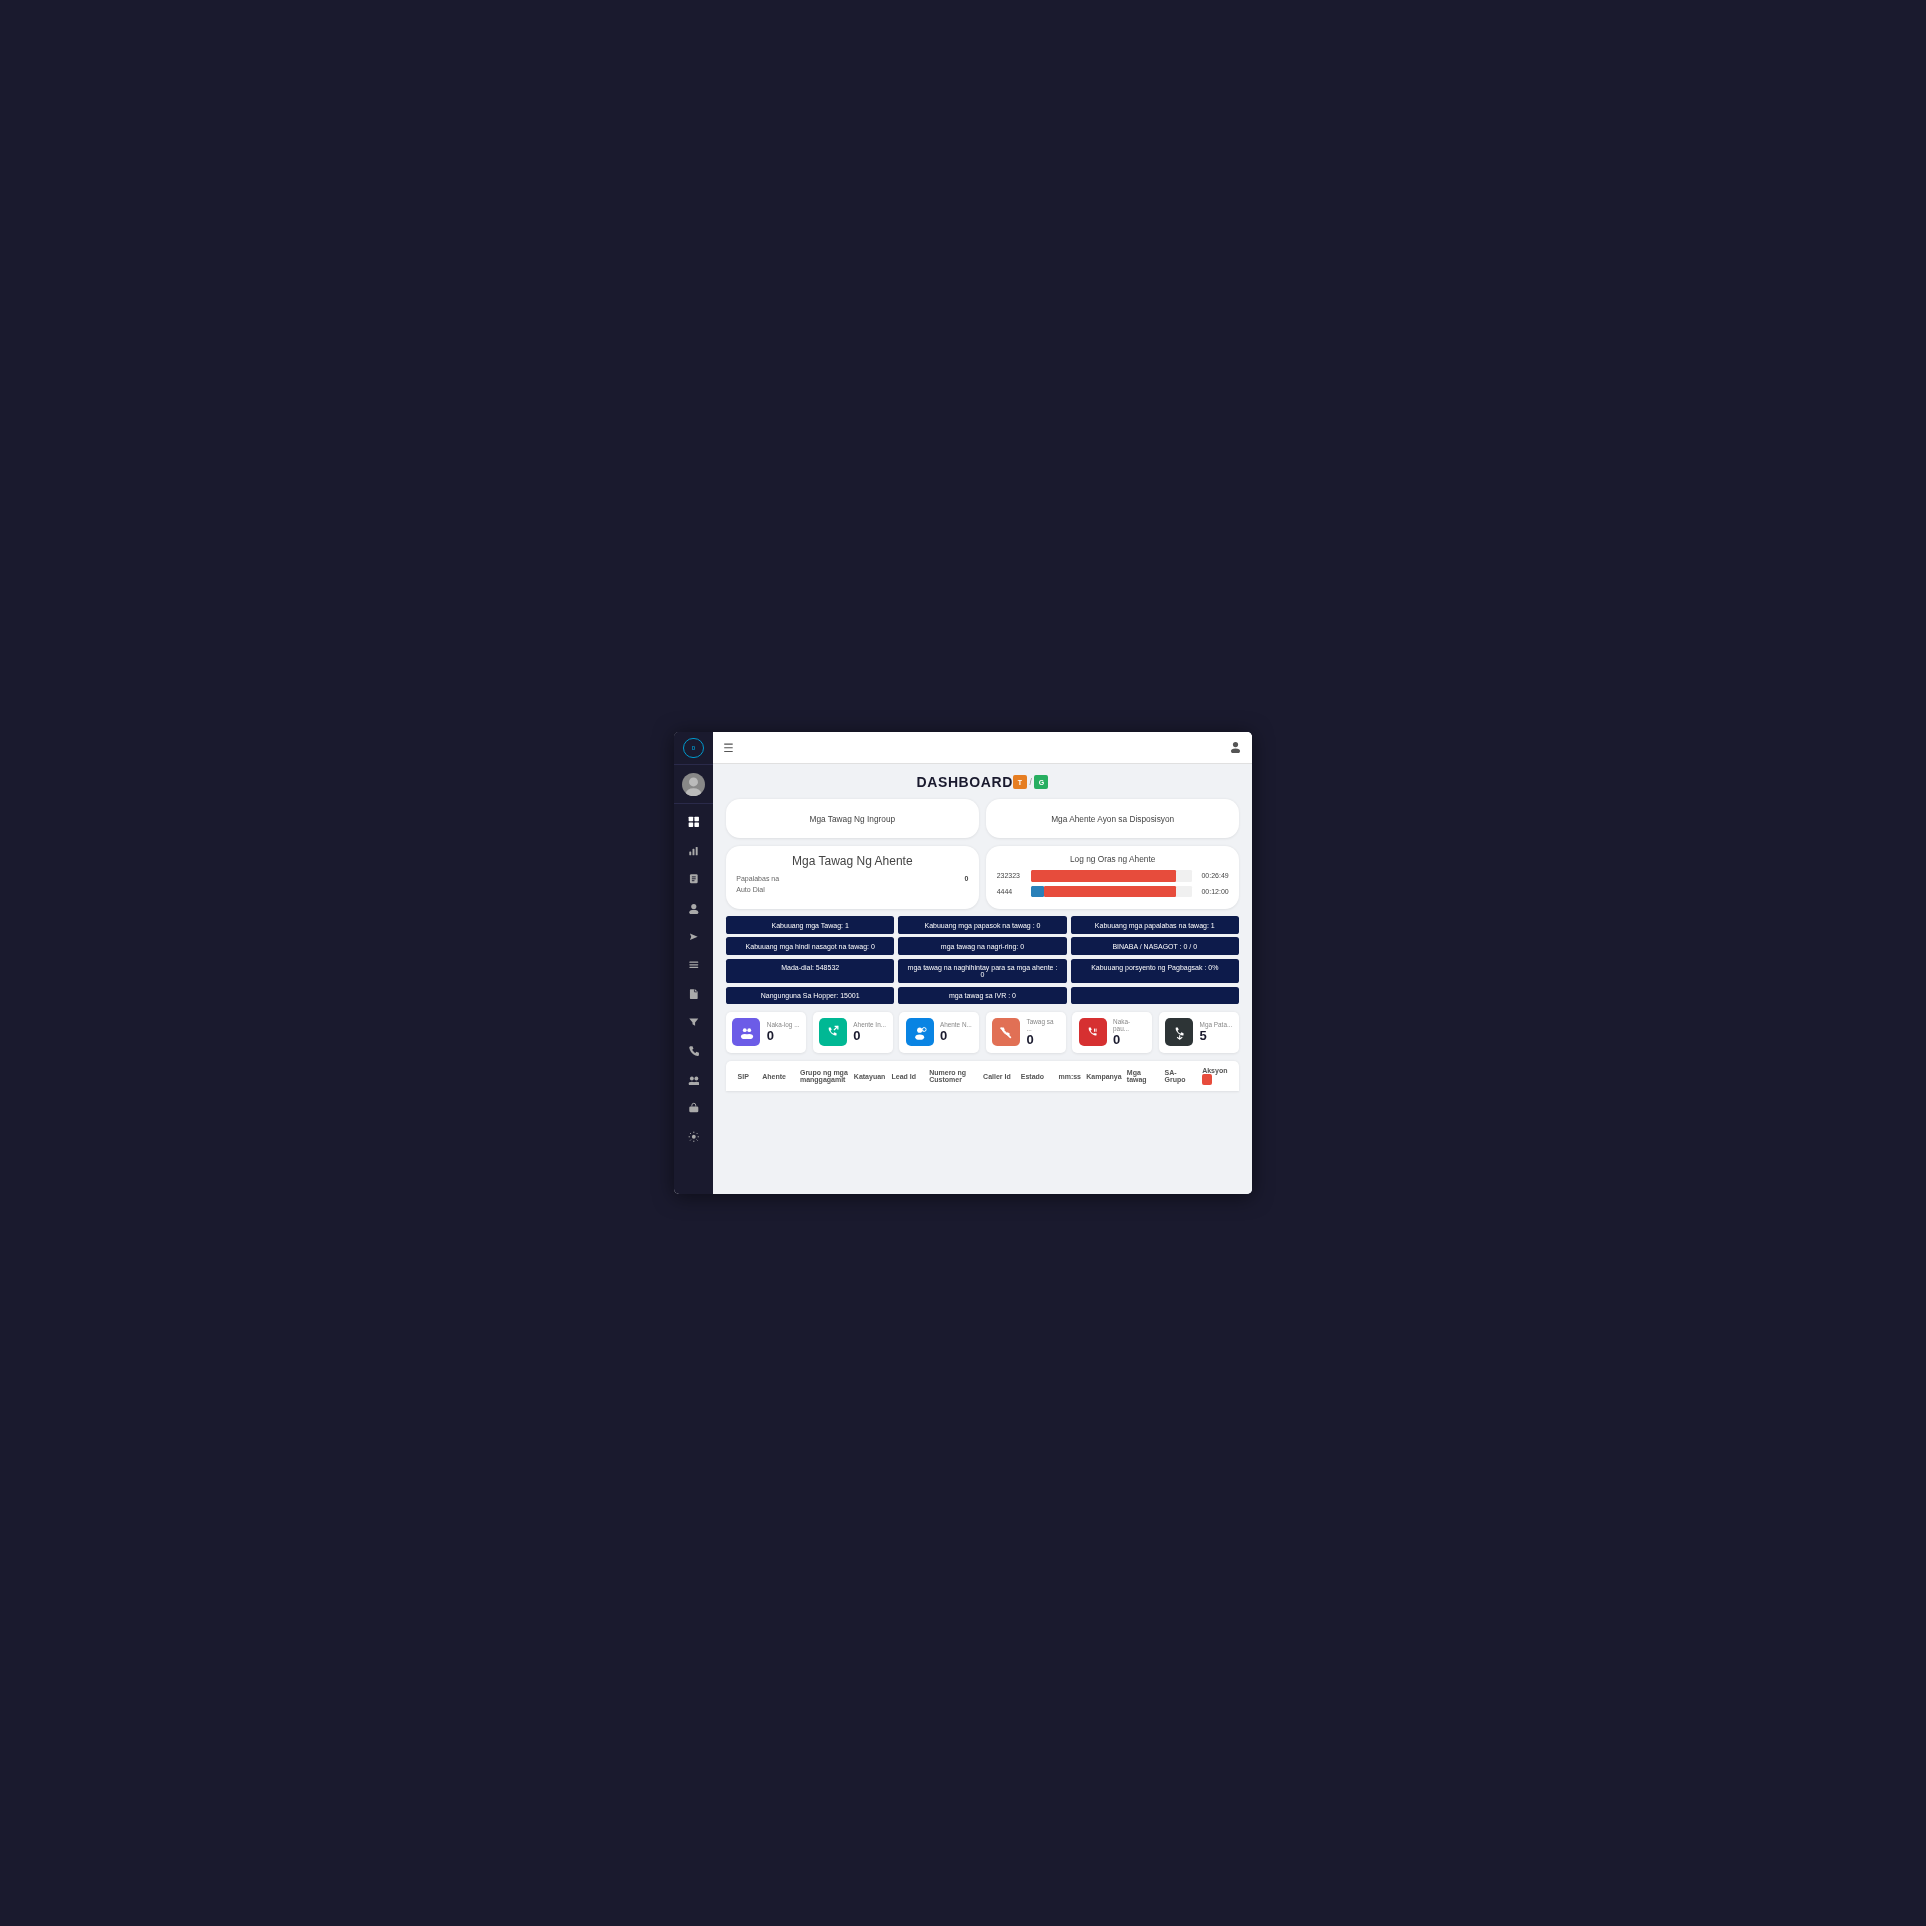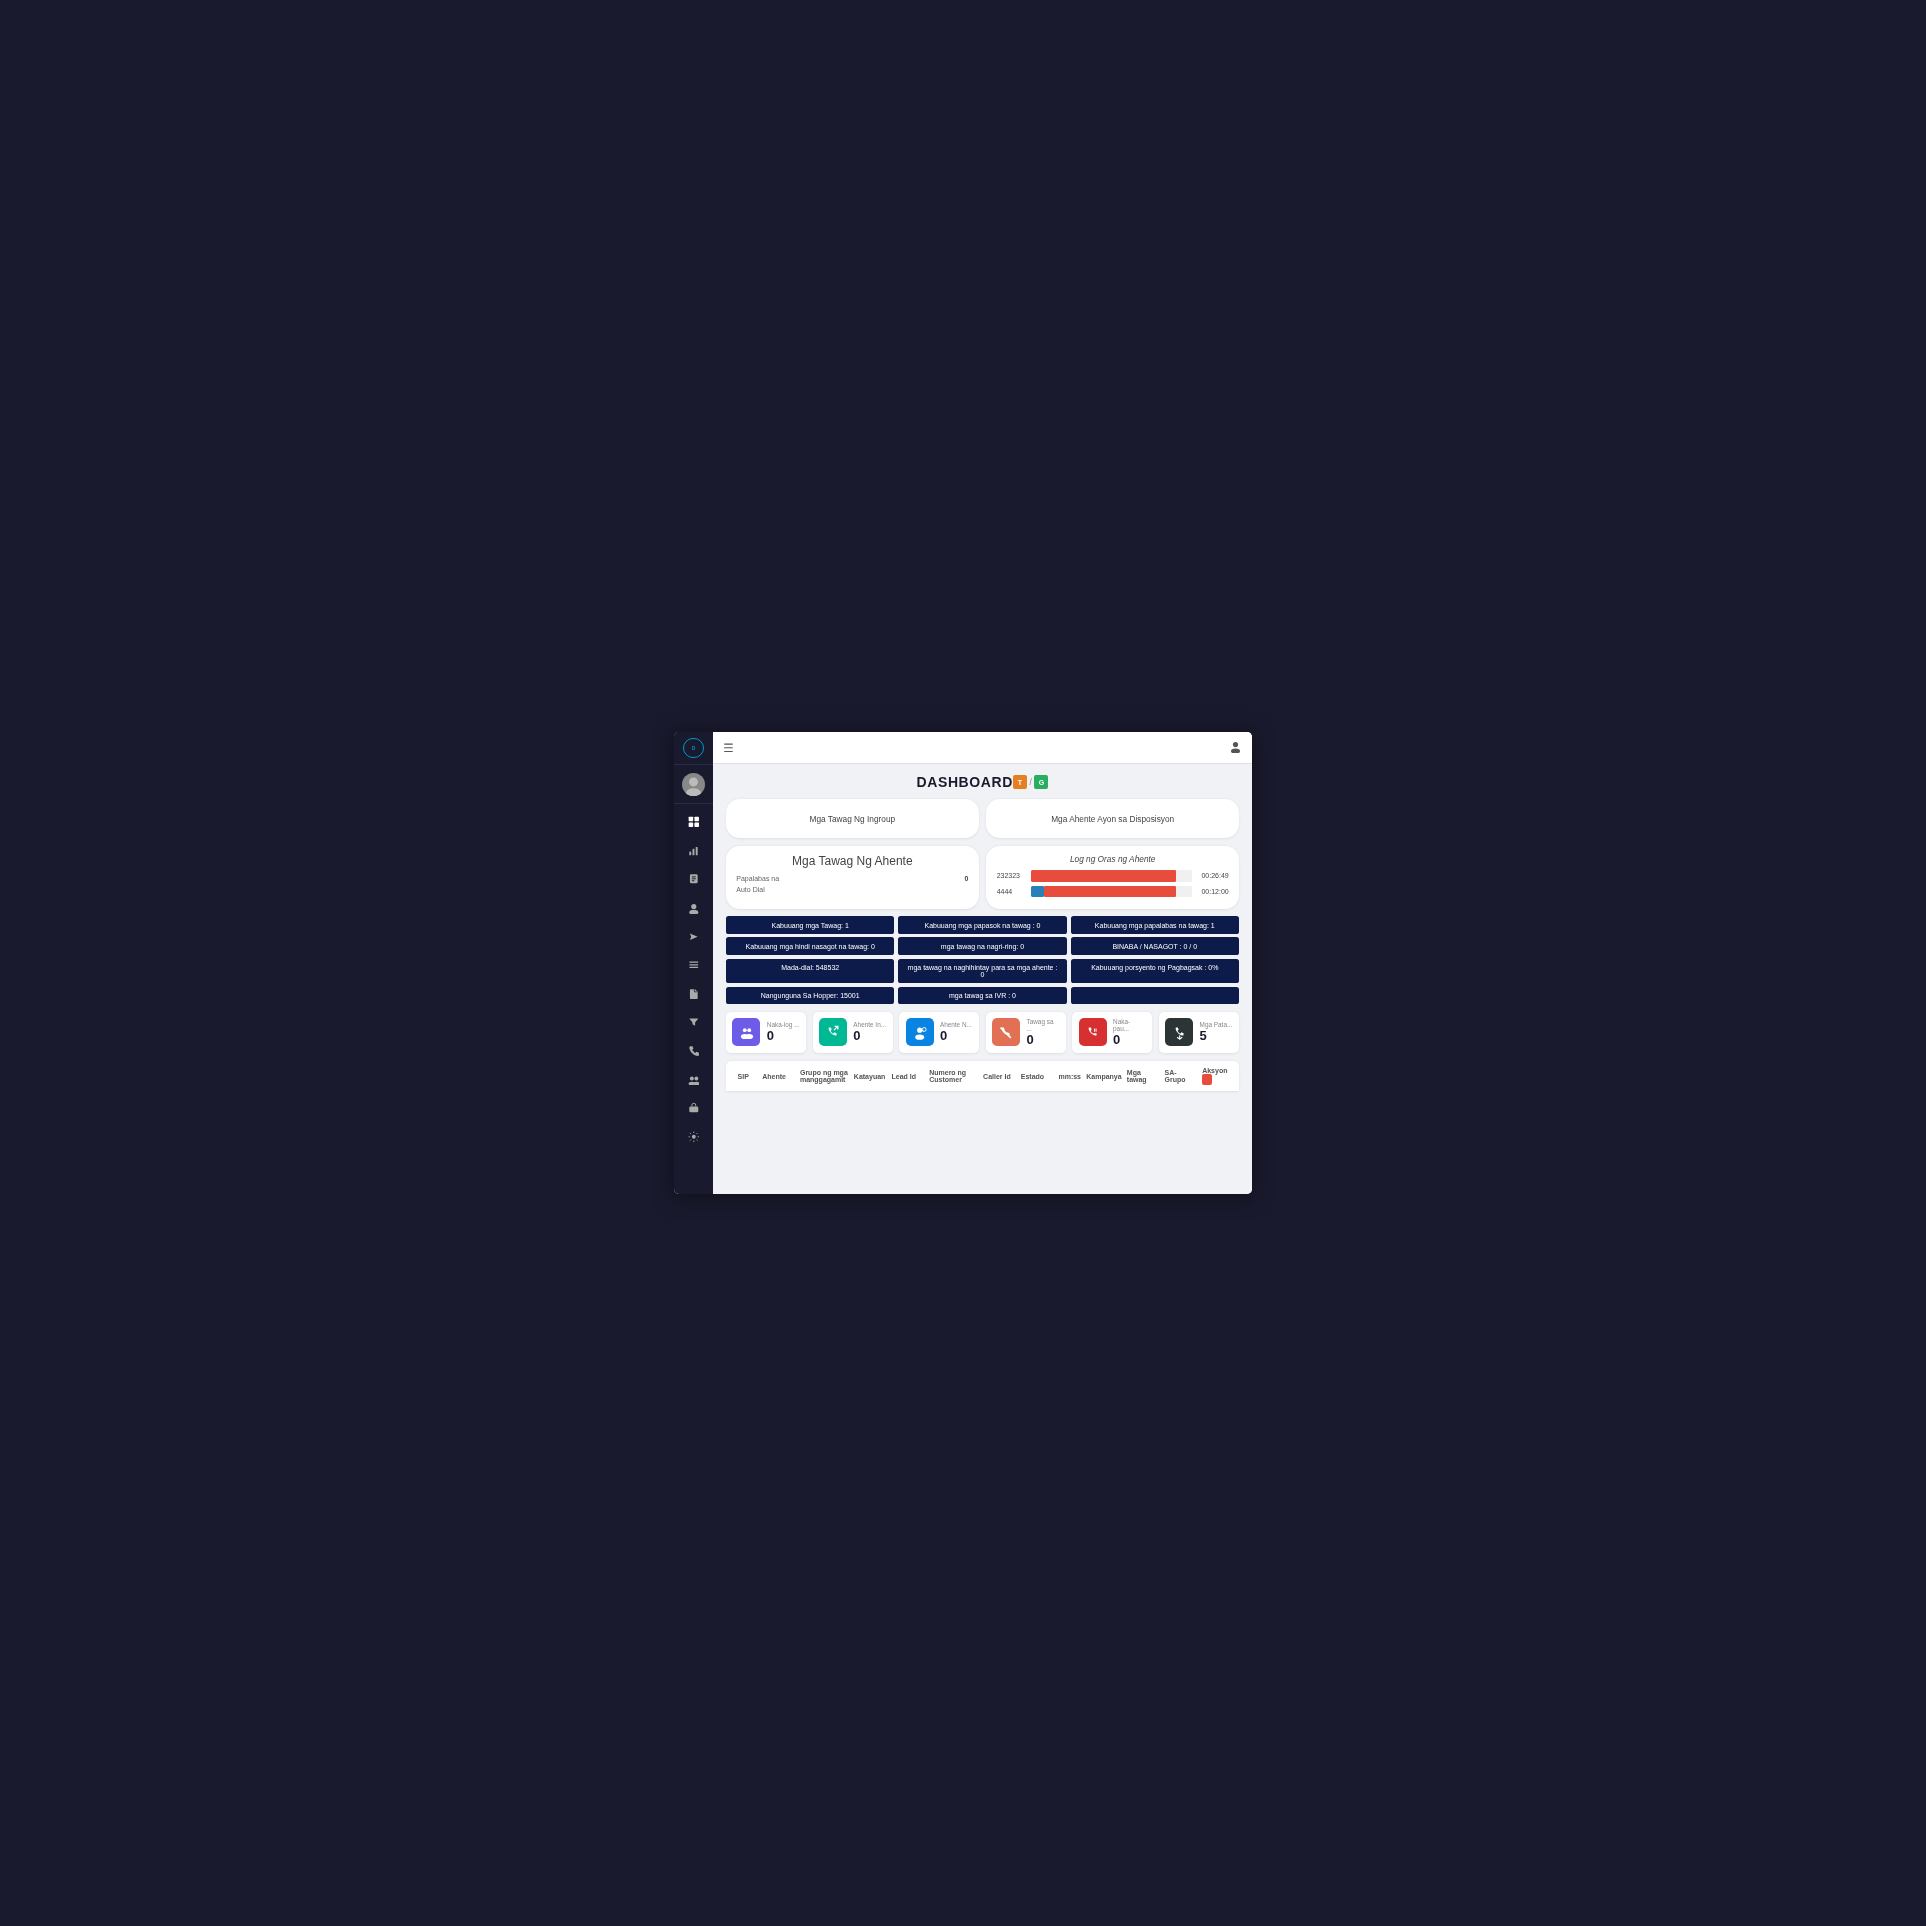--- a/index.html
+++ b/index.html
@@ -191,21 +191,20 @@
     
     .card-log {
       padding: 7.7px 10.3px;
     }
     .card-log-title {
       font-size: 8.3px;
       color: #444;
       font-weight: 500;
       text-align: center;
       margin-bottom: 6.4px;
-      font-style: italic;
     }
     .log-row {
       display: flex;
       align-items: center;
       gap: 5.1px;
       margin-bottom: 3.9px;
     }
     .log-id { font-size: 7px; color: #444; width: 29px; flex-shrink: 0; }
     .log-bar-wrap { flex: 1; height: 11.6px; background: #f0f0f0; border-radius: 1.3px; overflow: hidden; position: relative; }
     .log-bar { height: 100%; border-radius: 1.3px; }

